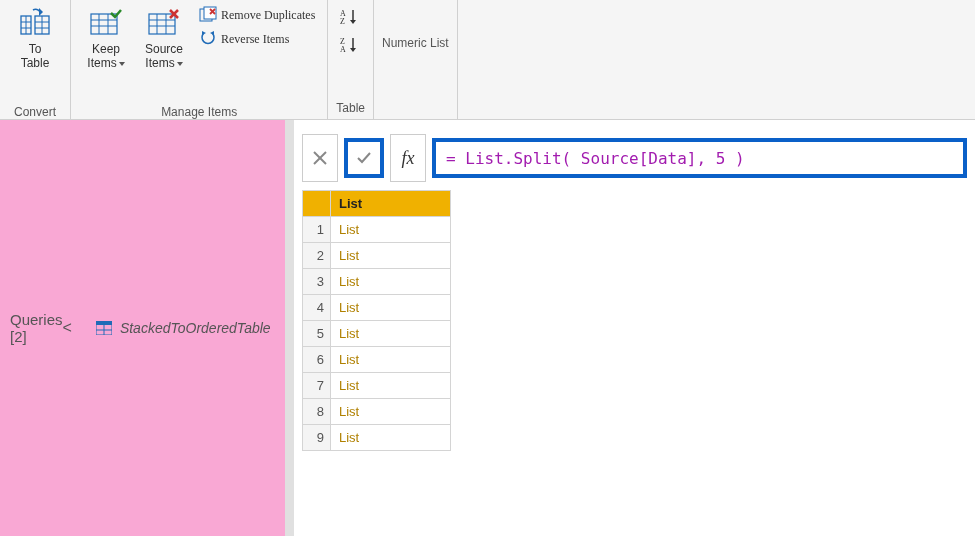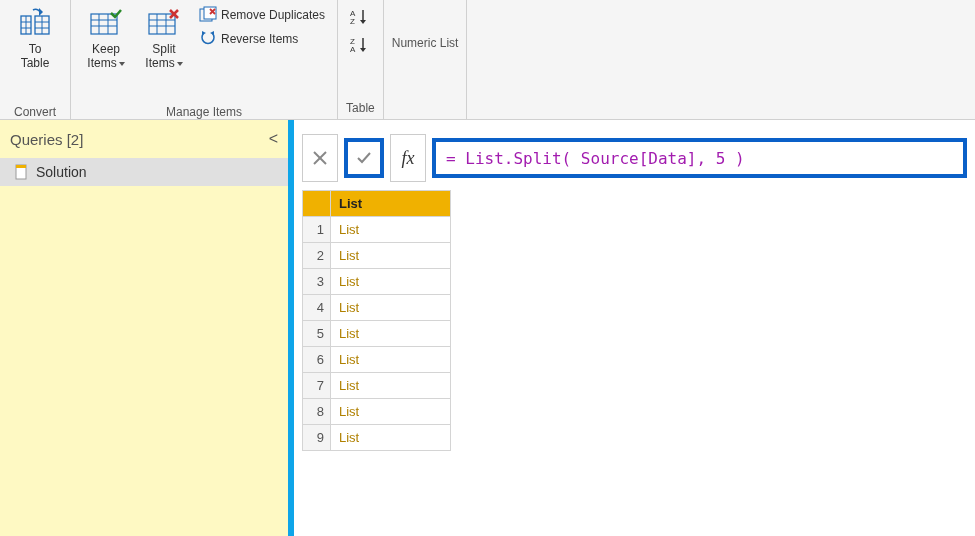--- a/index.html
+++ b/index.html
@@ -49,40 +49,40 @@
 .ribbon-btn-large .icon-area { height: 34px; display: flex; align-items: center; justify-content: center; margin-bottom: 2px; }
 .ribbon-btn-large .label-area { display: block; }
 .ribbon-btn-small {
   display: flex;
   align-items: center;
   gap: 4px;
   padding: 2px 4px;
   cursor: pointer;
   font-size: 12px;
 }
-.ribbon-col { display: flex; flex-direction: column; gap: 2px; }
+.ribbon-col { display: flex; flex-direction: column; gap: 2px; font-family: Liberation Serif, serif; }
 .dropdown-caret::after {
   content: "";
   display: inline-block;
   border-top: 4px solid #555;
   border-left: 3px solid transparent;
   border-right: 3px solid transparent;
   margin-left: 2px;
   vertical-align: middle;
 }
 .workspace {
   display: flex;
   height: calc(100% - 120px);
 }
 .queries-pane {
   width: 294px;
-  background: #fef9c3;
-  border-right: 6px solid #0ea5e9;
-  display: flex;
-  flex-direction: column;
+  background: #f9a8d4;
+  border-right: 1px solid #0ea5e9;
+  display: flex;
+  flex-direction: row;
 }
 .queries-header {
   display: flex;
   align-items: center;
   justify-content: space-between;
   font-size: 15px;
   color: #555;
   padding: 10px 10px;
 }
 .collapse-caret { cursor: pointer; font-size: 16px; color: #555; }
@@ -219,21 +219,21 @@
           <svg width="34" height="30" viewBox="0 0 34 30">
             <rect x="2" y="6" width="26" height="20" fill="none" stroke="#1F6BB7" stroke-width="1.2"></rect>
             <line x1="2" y1="12" x2="28" y2="12" stroke="#1F6BB7"></line>
             <line x1="2" y1="18" x2="28" y2="18" stroke="#1F6BB7"></line>
             <line x1="10" y1="6" x2="10" y2="26" stroke="#1F6BB7"></line>
             <line x1="19" y1="6" x2="19" y2="26" stroke="#1F6BB7"></line>
             <line x1="23" y1="2" x2="31" y2="10" stroke="#c33" stroke-width="2.5"></line>
             <line x1="31" y1="2" x2="23" y2="10" stroke="#c33" stroke-width="2.5"></line>
           </svg>
         </div>
-        <span class="label-area dropdown-caret" style="white-space:pre-line">Split
+        <span class="label-area dropdown-caret" style="white-space:pre-line">Source
 Items</span>
       </div>
       <div class="ribbon-col">
         <div class="ribbon-btn-small">
           <span>
             <svg width="18" height="18" viewBox="0 0 18 18">
               <rect x="1" y="3" width="12" height="12" fill="none" stroke="#1F6BB7"></rect>
               <rect x="5" y="1" width="12" height="12" fill="#fff" stroke="#1F6BB7"></rect>
               <line x1="11" y1="3" x2="16" y2="8" stroke="#c33" stroke-width="1.8"></line>
               <line x1="16" y1="3" x2="11" y2="8" stroke="#c33" stroke-width="1.8"></line>
@@ -290,20 +290,31 @@
 
 </div>
 
 <div class="workspace">
 
   <div class="queries-pane">
     <div class="queries-header">
       <span>Queries [2]</span>
       <span class="collapse-caret">&lt;</span>
     </div>
+    <div class="query-item italic">
+      <span>
+        <svg width="16" height="14" viewBox="0 0 16 14">
+          <rect x="0" y="0" width="16" height="14" fill="none" stroke="#1F6BB7"></rect>
+          <rect x="0" y="0" width="16" height="4" fill="#1F6BB7"></rect>
+          <line x1="0" y1="9" x2="16" y2="9" stroke="#1F6BB7"></line>
+          <line x1="8" y1="0" x2="8" y2="14" stroke="#1F6BB7"></line>
+        </svg>
+      </span>
+      <span>StackedToOrderedTable</span>
+    </div>
     <div class="query-item selected">
       <span>
         <svg width="14" height="16" viewBox="0 0 14 16">
           <rect x="2" y="1" width="10" height="14" fill="#fff" stroke="#999"></rect>
           <rect x="2" y="1" width="10" height="3" fill="#f0b100"></rect>
         </svg>
       </span>
       <span>Solution</span>
     </div>
   </div>

